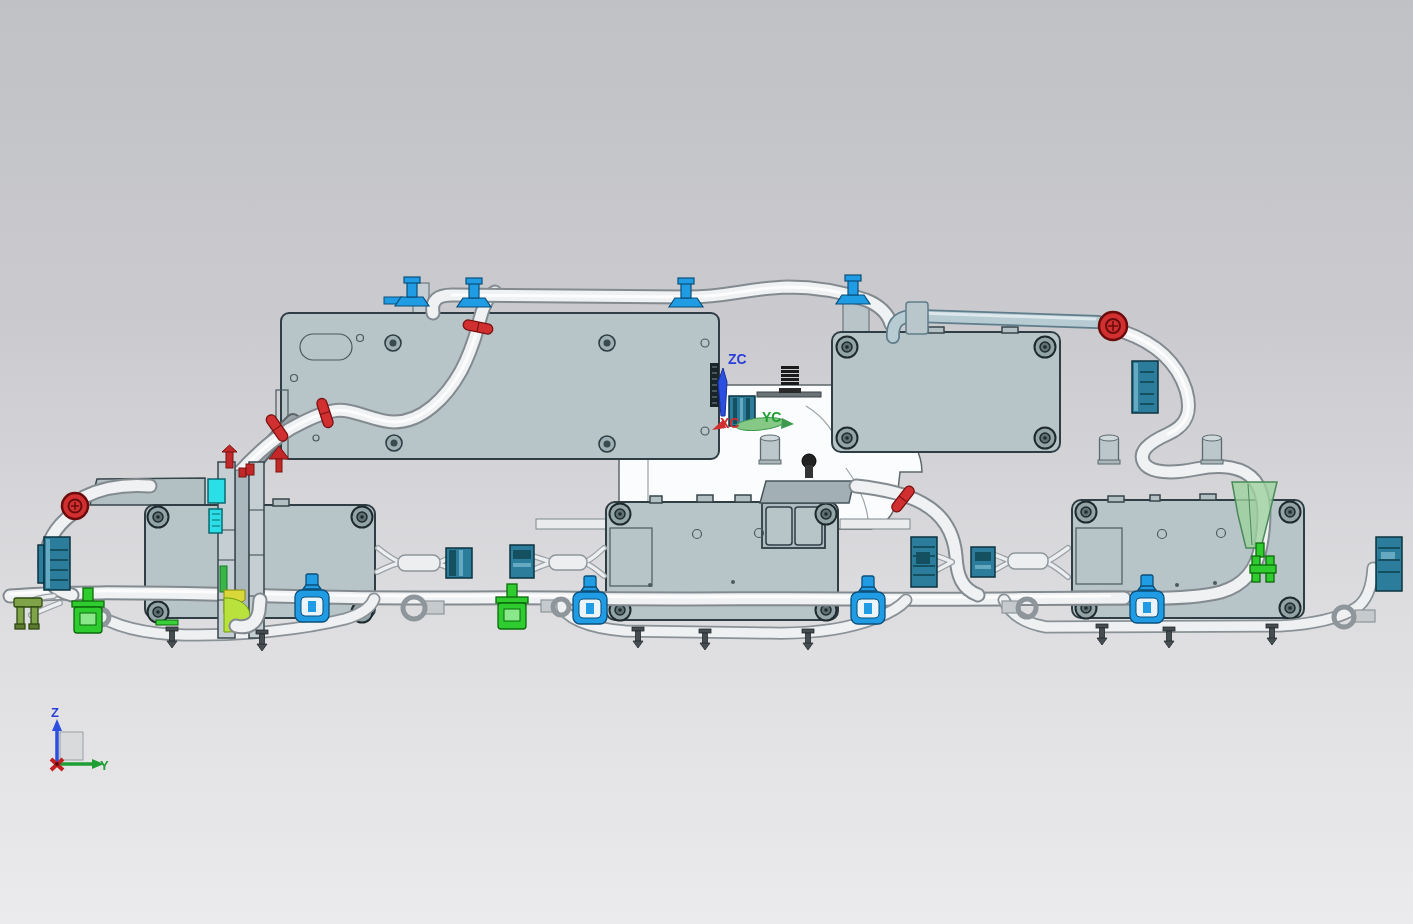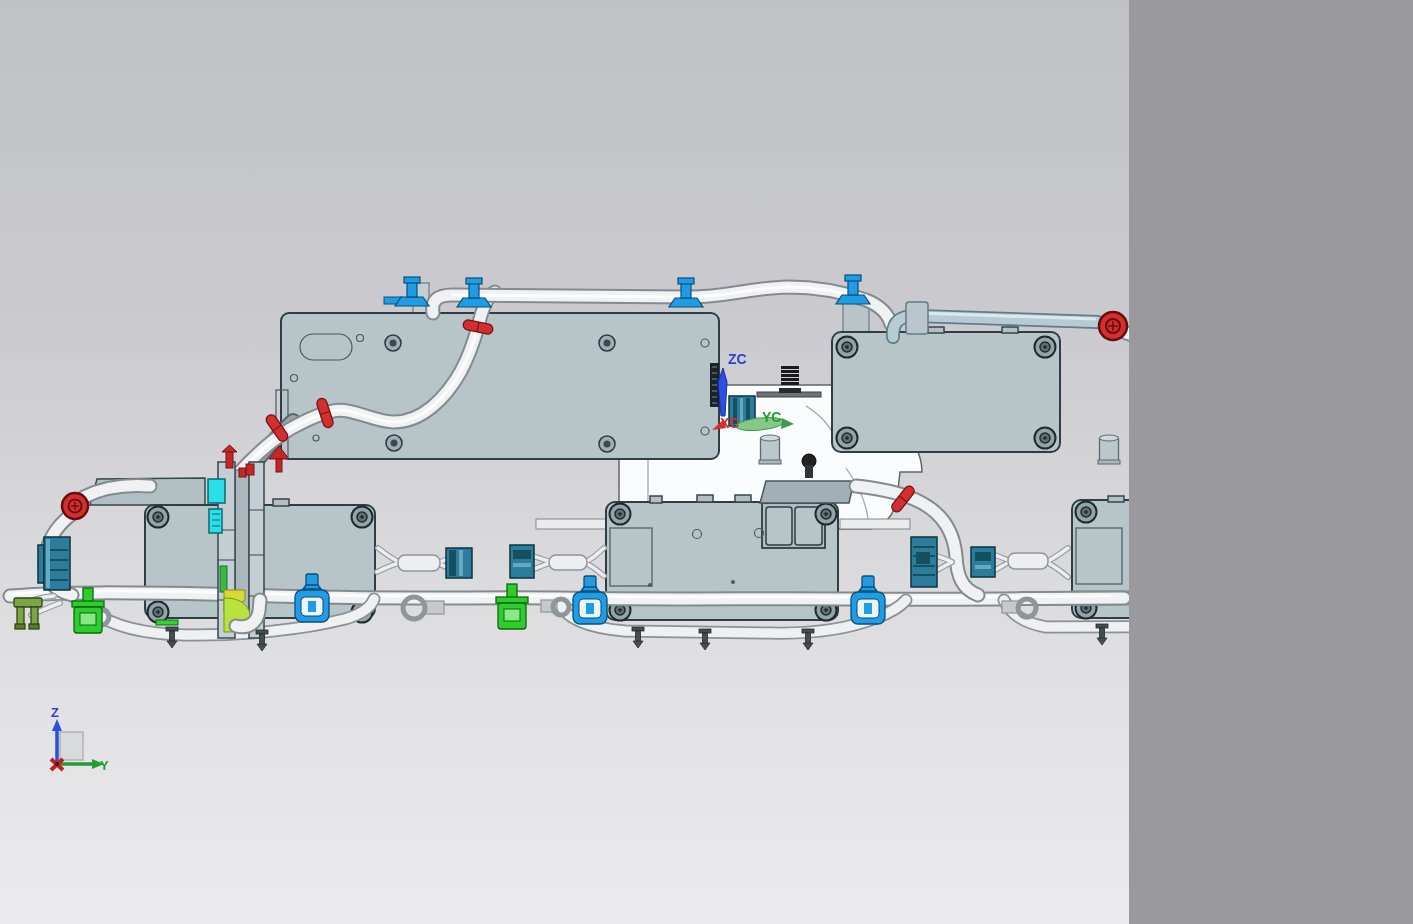--- a/index.html
+++ b/index.html
@@ -1,16 +1,16 @@
 <!DOCTYPE html>
 <html><head>
 <meta charset="utf-8">
 <style>
   html,body{margin:0;padding:0;background:#9a9a9e;}
-  .stage{position:relative;width:1129px;height:924px;overflow:hidden;
+  .stage{position:relative;width:1413px;height:924px;overflow:hidden;
          background:linear-gradient(180deg,#c0c1c5 0%,#cbcbcf 35%,#dedee1 68%,#ebebed 100%);
          font-family:"Liberation Sans",sans-serif;}
   svg{position:absolute;left:0;top:0;}
   
   .to{fill:none;stroke:#838b90;stroke-width:15;stroke-linecap:round;}
   .tf{fill:none;stroke:#eff1f3;stroke-width:11;stroke-linecap:round;}
   .th{fill:none;stroke:#ffffff;stroke-width:3;stroke-linecap:round;opacity:.8;}
   .lo{fill:none;stroke:#8a9297;stroke-width:13;stroke-linecap:round;}
   .lf{fill:none;stroke:#eef0f2;stroke-width:9.5;stroke-linecap:round;}
   .wo{fill:none;stroke:#9aa0a6;stroke-width:6;stroke-linecap:round;}

